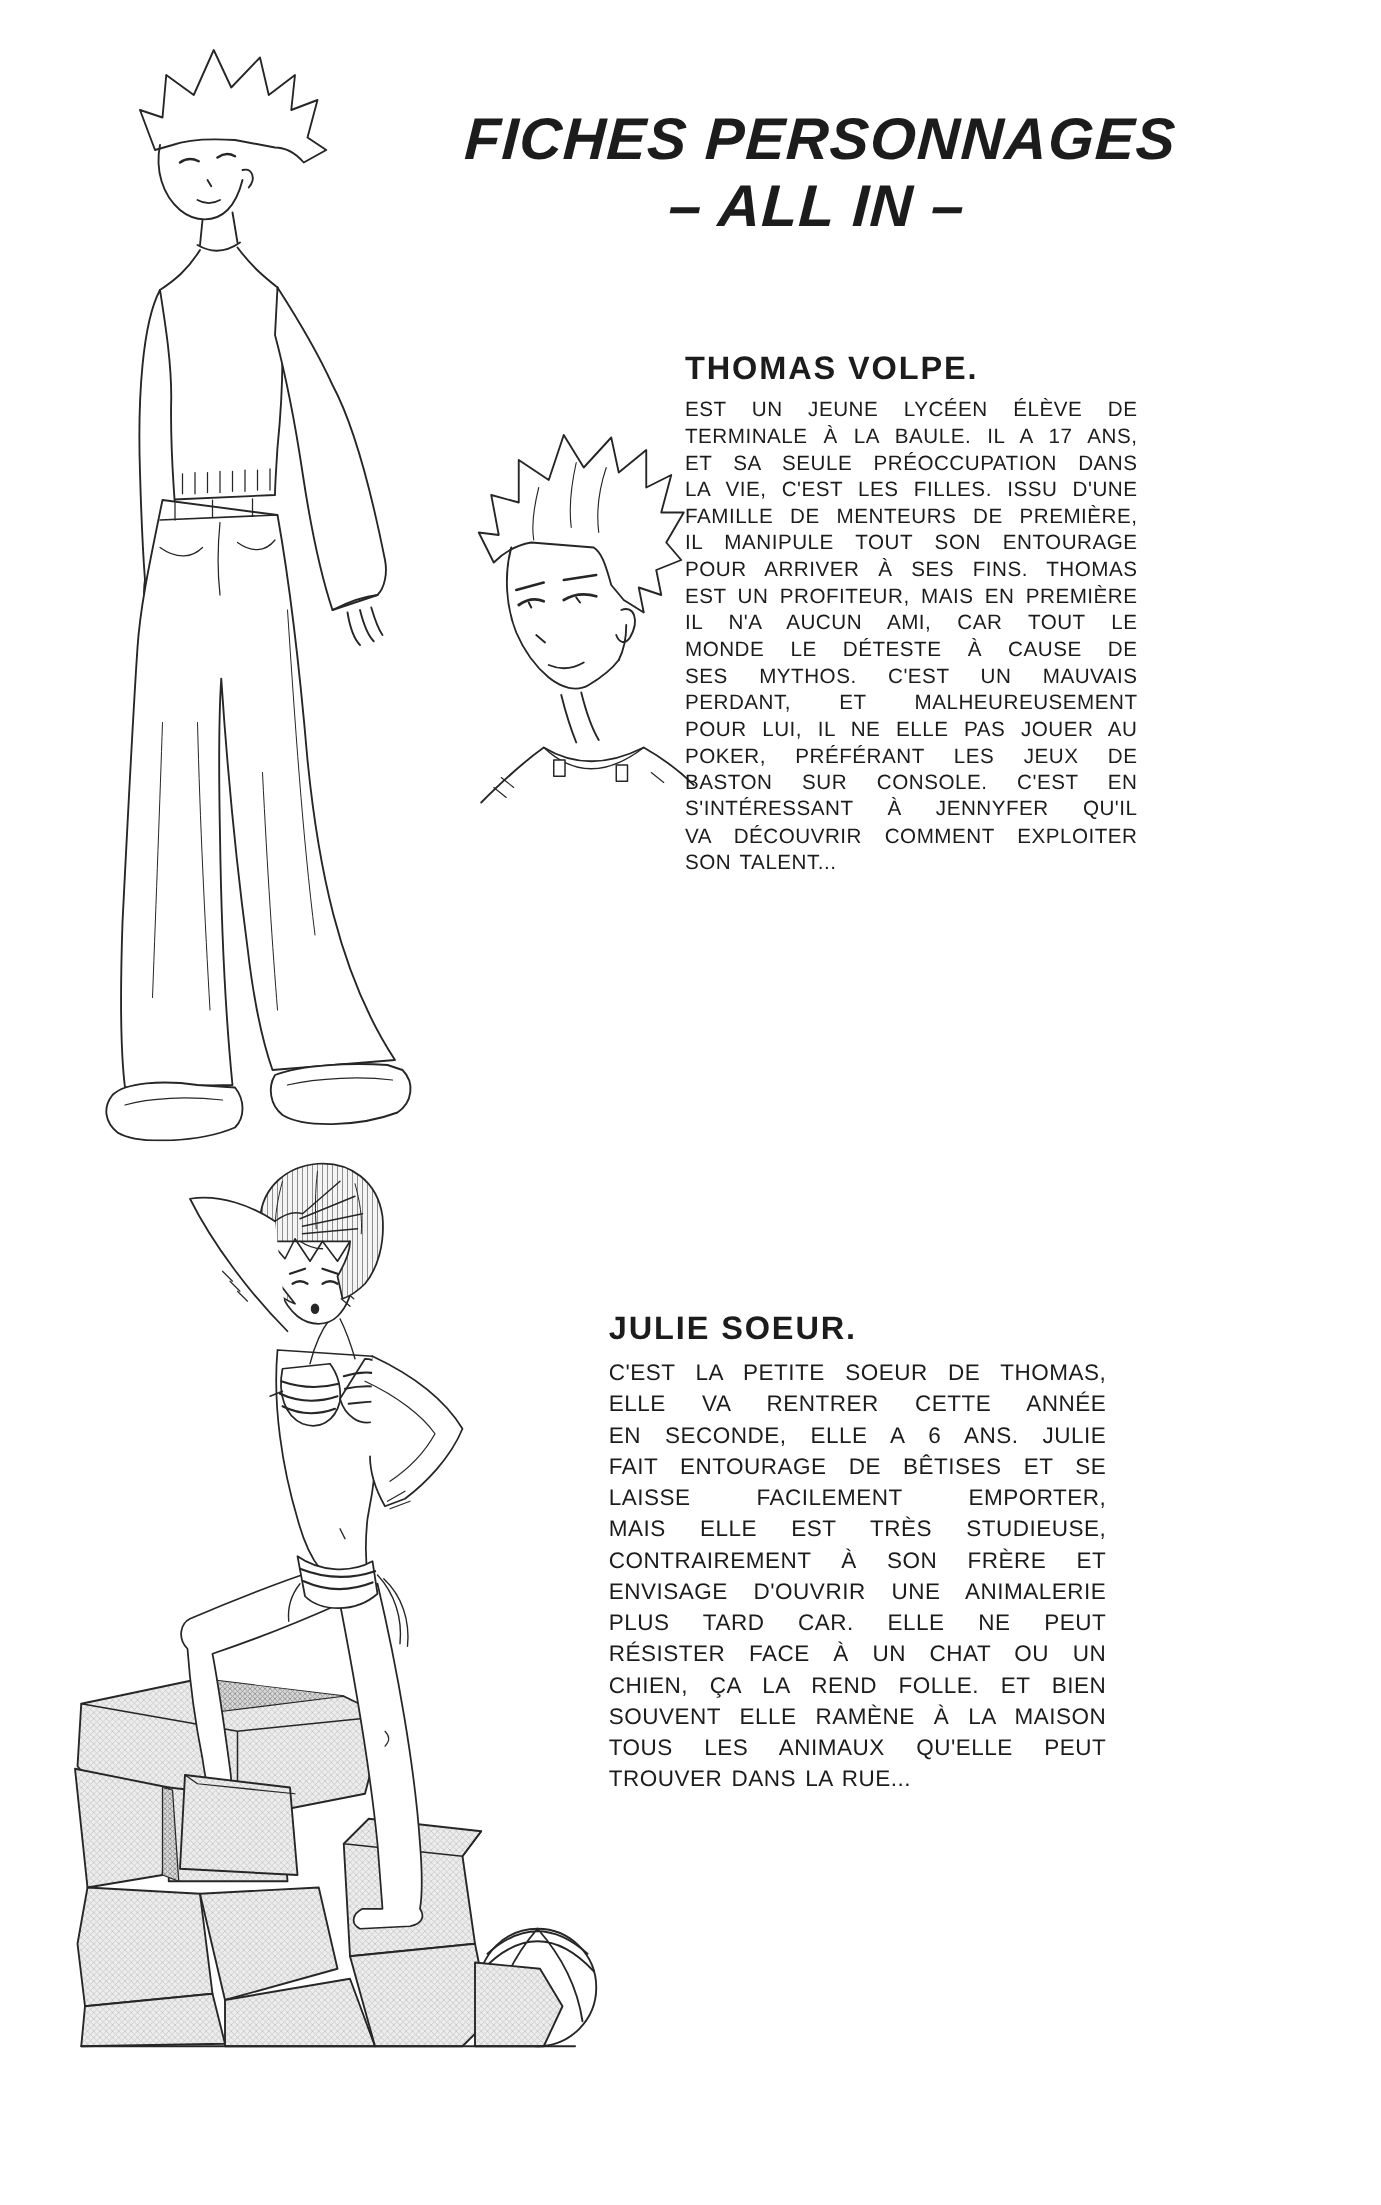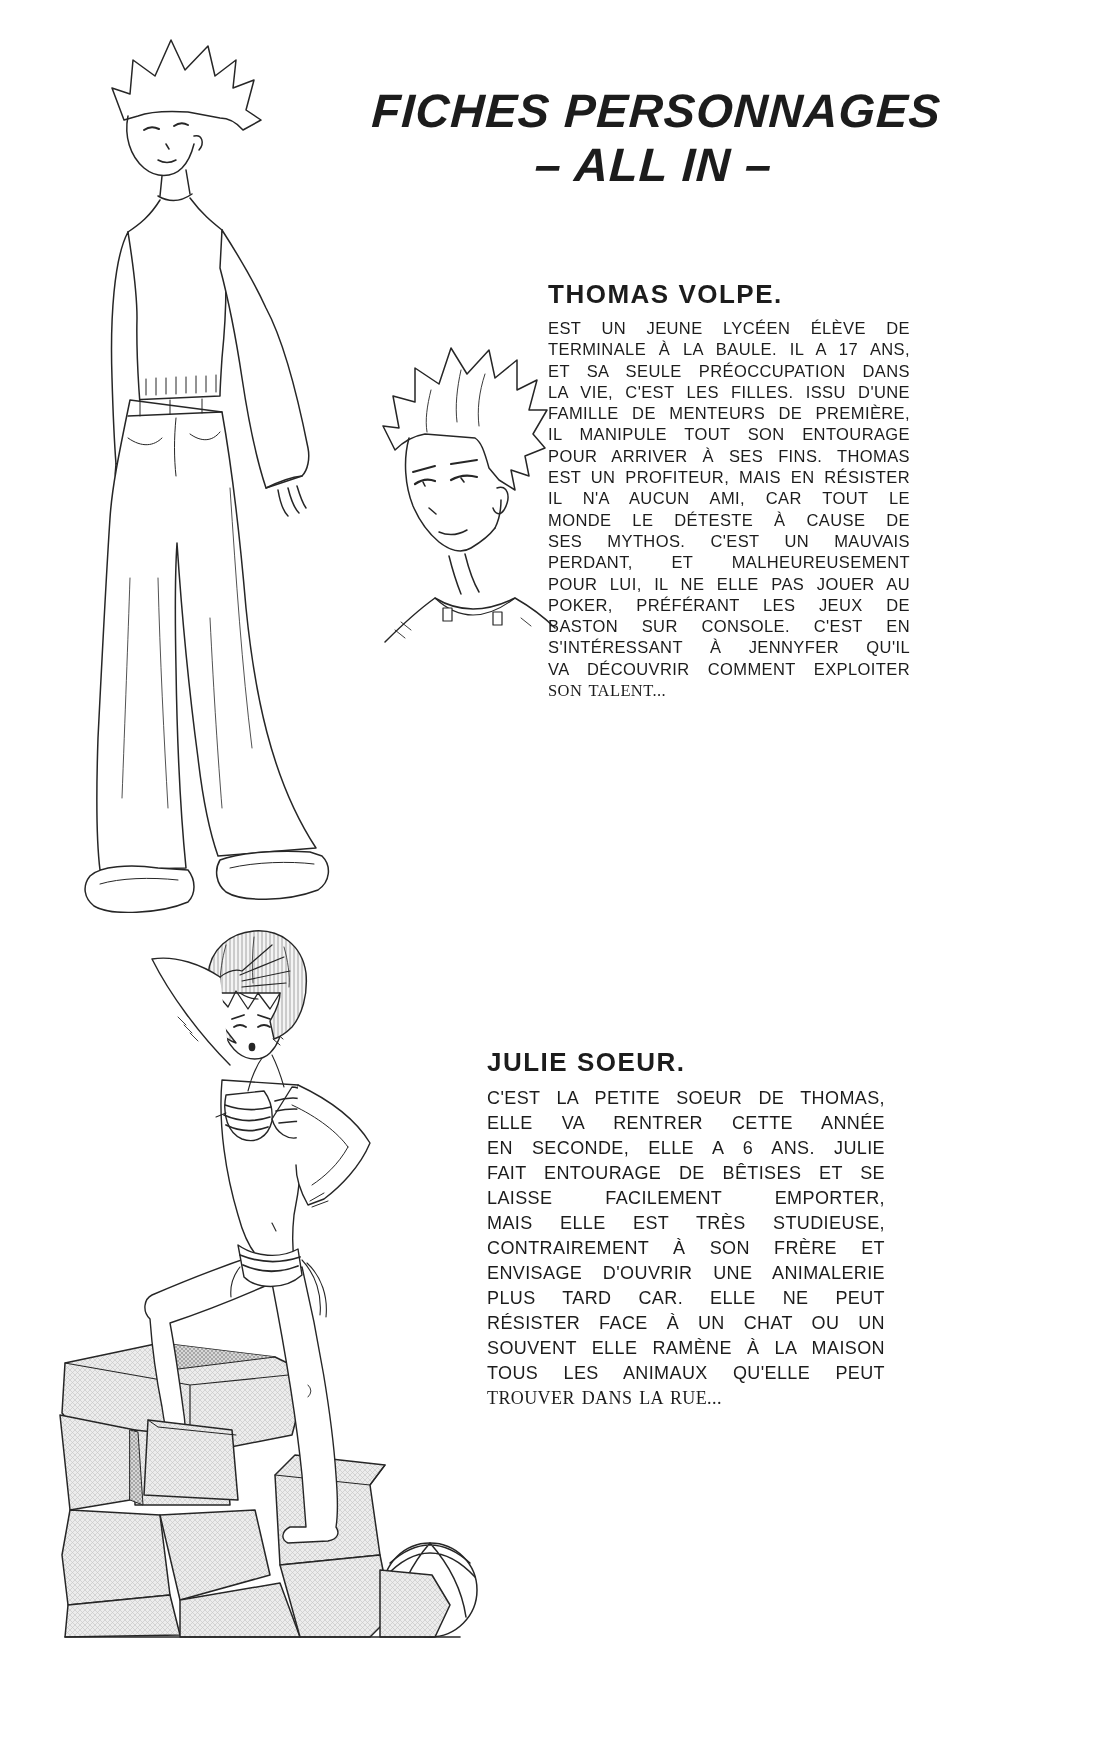--- a/index.html
+++ b/index.html
@@ -15,21 +15,21 @@
   }
   .bio{position:absolute;}
   .bio h2{
     margin:0 0 8px 0;font-weight:bold;
     font-size:26px;letter-spacing:1.5px;
   }
   .line{
     text-align:justify;text-align-last:justify;
     letter-spacing:.4px;word-spacing:2px;white-space:normal;
   }
-  .line.last{text-align-last:left;font-family:Liberation Serif, serif;}
+  .line.last{text-align-last:left;}
   .bio-thomas{left:548px;top:279px;width:362px;}
   .bio-thomas .line{font-size:16.5px;line-height:21.3px;}
   .bio-julie{left:487px;top:1047px;width:398px;}
   .bio-julie .line{font-size:18px;line-height:25px;}
   figure.art{position:absolute;margin:0;padding:0;}
   figure.art svg{display:block;width:100%;height:100%;}
   .ink{stroke:#262626;fill:none;stroke-linecap:round;stroke-linejoin:round;}
 </style>
 </head>
 <body>
@@ -112,21 +112,21 @@
   <section class="bio bio-thomas">
     <h2>THOMAS VOLPE.</h2>
     <div>
         <div class="line">EST UN JEUNE LYCÉEN ÉLÈVE DE</div>
         <div class="line">TERMINALE À LA BAULE. IL A 17 ANS,</div>
         <div class="line">ET SA SEULE PRÉOCCUPATION DANS</div>
         <div class="line">LA VIE, C'EST LES FILLES. ISSU D'UNE</div>
         <div class="line">FAMILLE DE MENTEURS DE PREMIÈRE,</div>
         <div class="line">IL MANIPULE TOUT SON ENTOURAGE</div>
         <div class="line">POUR ARRIVER À SES FINS. THOMAS</div>
-        <div class="line">EST UN PROFITEUR, MAIS EN RÉSISTER</div>
+        <div class="line">EST UN PROFITEUR, MAIS EN PREMIÈRE</div>
         <div class="line">IL N'A AUCUN AMI, CAR TOUT LE</div>
         <div class="line">MONDE LE DÉTESTE À CAUSE DE</div>
         <div class="line">SES MYTHOS. C'EST UN MAUVAIS</div>
         <div class="line">PERDANT, ET MALHEUREUSEMENT</div>
         <div class="line">POUR LUI, IL NE ELLE PAS JOUER AU</div>
         <div class="line">POKER, PRÉFÉRANT LES JEUX DE</div>
         <div class="line">BASTON SUR CONSOLE. C'EST EN</div>
         <div class="line">S'INTÉRESSANT À JENNYFER QU'IL</div>
         <div class="line">VA DÉCOUVRIR COMMENT EXPLOITER</div>
         <div class="line last">SON TALENT...</div>
@@ -224,19 +224,20 @@
         <div class="line">C'EST LA PETITE SOEUR DE THOMAS,</div>
         <div class="line">ELLE VA RENTRER CETTE ANNÉE</div>
         <div class="line">EN SECONDE, ELLE A 6 ANS. JULIE</div>
         <div class="line">FAIT ENTOURAGE DE BÊTISES ET SE</div>
         <div class="line">LAISSE FACILEMENT EMPORTER,</div>
         <div class="line">MAIS ELLE EST TRÈS STUDIEUSE,</div>
         <div class="line">CONTRAIREMENT À SON FRÈRE ET</div>
         <div class="line">ENVISAGE D'OUVRIR UNE ANIMALERIE</div>
         <div class="line">PLUS TARD CAR. ELLE NE PEUT</div>
         <div class="line">RÉSISTER FACE À UN CHAT OU UN</div>
+        <div class="line">CHIEN, ÇA LA REND FOLLE. ET BIEN</div>
         <div class="line">SOUVENT ELLE RAMÈNE À LA MAISON</div>
         <div class="line">TOUS LES ANIMAUX QU'ELLE PEUT</div>
         <div class="line last">TROUVER DANS LA RUE...</div>
       </div>
   </section>
 
 </div>
 
 </body></html>

